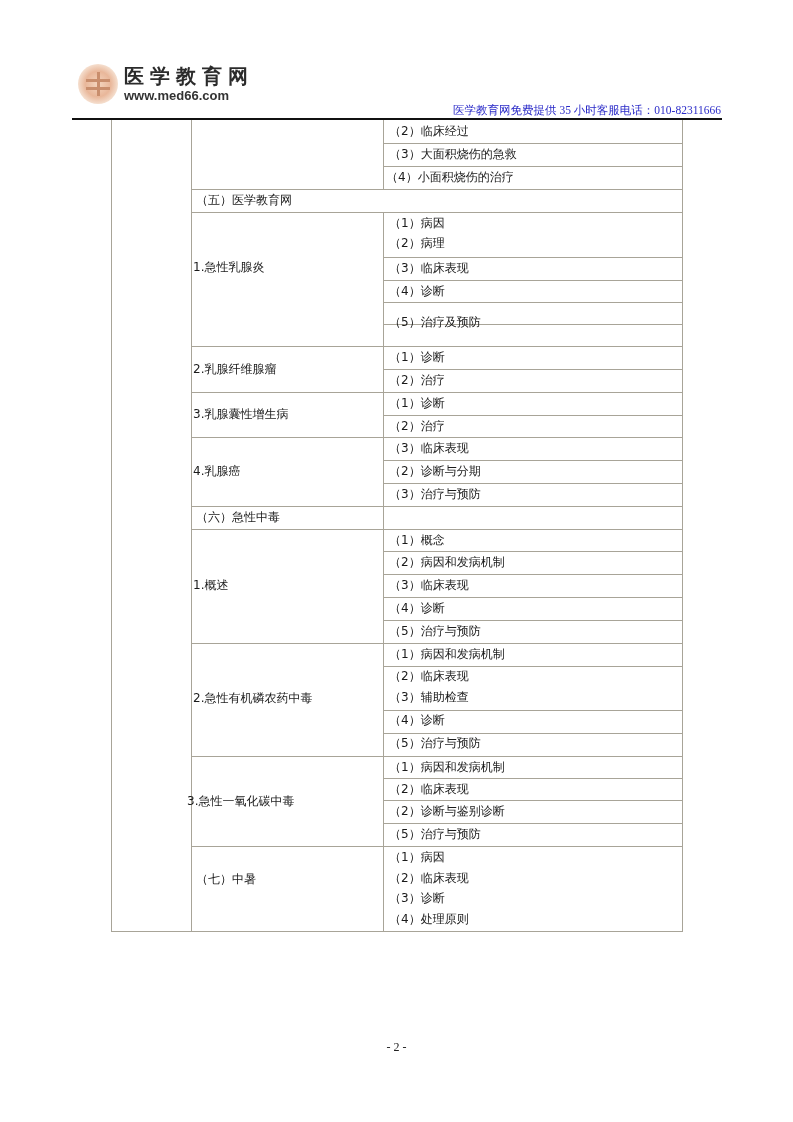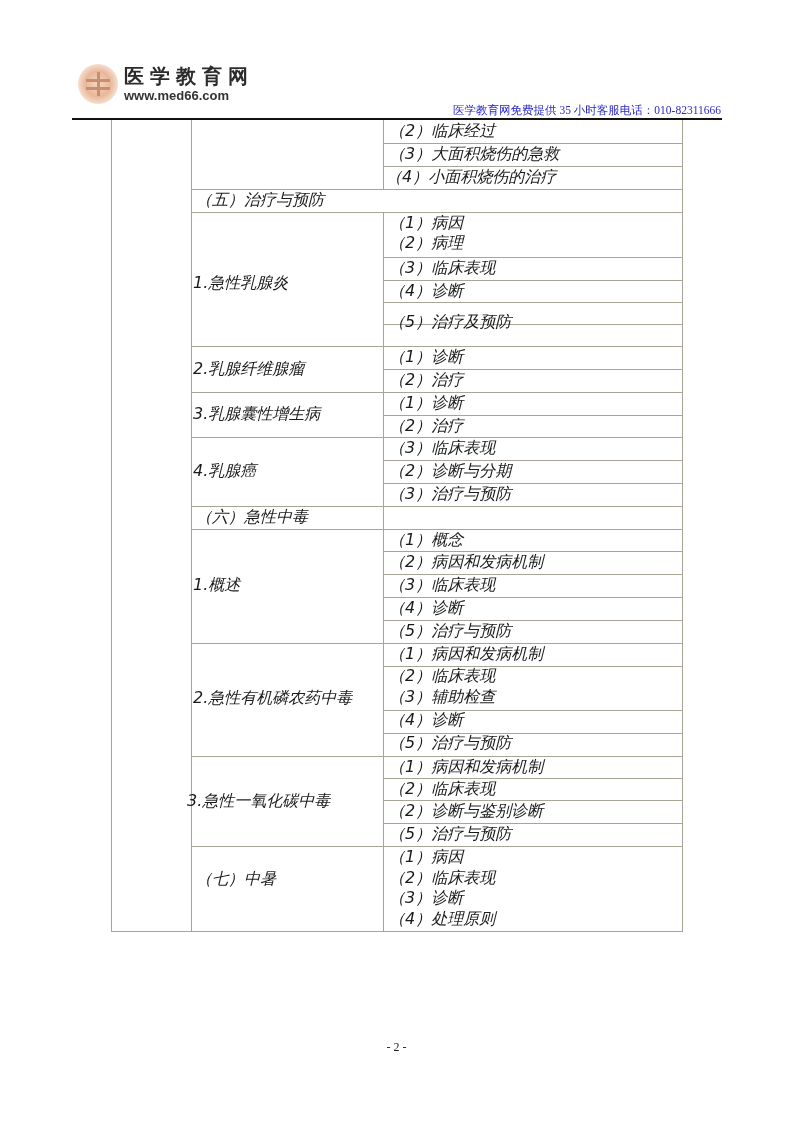--- a/index.html
+++ b/index.html
@@ -11,21 +11,21 @@
                background: radial-gradient(circle at 50% 50%, #f4d6c0 0%, #e9b79a 45%, #f7e6d8 75%, #ffffff 100%); }
   .logo-mark .v { position:absolute; left:19px; top:8px; width:3px; height:24px; background:#c98e6d; }
   .logo-mark .h1 { position:absolute; left:8px; top:15px; width:24px; height:3px; background:#c98e6d; }
   .logo-mark .h2 { position:absolute; left:8px; top:23px; width:24px; height:3px; background:#c98e6d; }
   .logo-cn { position:absolute; left:48px; top:3px; font-size:20px; font-weight:bold; letter-spacing:6px; color:#2b2b2b; }
   .logo-url { position:absolute; left:48px; top:28px; font-size:13px; font-weight:bold; color:#333; font-family:"Liberation Sans", sans-serif; }
   .header-note { right:72px; top:103px; font-size:11.5px; color:#2a2ac8; font-family:"Liberation Serif", "DejaVu Serif", serif; white-space:nowrap; }
   .header-rule { left:72px; top:118px; width:650px; height:2px; background:#111; }
   .vline { position:absolute; width:1px; background:#a8a498; }
   .hline { position:absolute; height:1px; background:#a8a498; }
-  .cell-text { position:absolute; font-size:16px; white-space:nowrap; line-height:14px;font-style:italic; }
+  .cell-text { position:absolute; font-size:12px; white-space:nowrap; line-height:14px; }
   .page-num { left:0; width:793px; top:1040px; text-align:center; font-size:12px; font-family:"Liberation Serif", serif; color:#222; }
 </style>
 </head>
 <body>
 
 <div class="abs logo">
   <div class="logo-mark">
     <div class="v"></div>
       <div class="h1"></div>
       <div class="h2"></div>
@@ -73,23 +73,23 @@
   <div class="hline" style="left:383px; top:710px; width:300px;"></div>
   <div class="hline" style="left:383px; top:733px; width:300px;"></div>
   <div class="hline" style="left:383px; top:778px; width:300px;"></div>
   <div class="hline" style="left:383px; top:800px; width:300px;"></div>
   <div class="hline" style="left:383px; top:823px; width:300px;"></div>
 
   <div class="cell-text" style="left:389px; top:124px;">（2）临床经过</div>
   <div class="cell-text" style="left:389px; top:147px;">（3）大面积烧伤的急救</div>
   <div class="cell-text" style="left:386px; top:170px;">（4）小面积烧伤的治疗</div>
 
-  <div class="cell-text" style="left:196px; top:193px;">（五）治疗与预防</div>
+  <div class="cell-text" style="left:196px; top:193px;">（五）医学教育网</div>
 
-  <div class="cell-text" style="left:193px; top:276px;">1.急性乳腺炎</div>
+  <div class="cell-text" style="left:193px; top:260px;">1.急性乳腺炎</div>
   <div class="cell-text" style="left:389px; top:216px;">（1）病因</div>
   <div class="cell-text" style="left:389px; top:236px;">（2）病理</div>
   <div class="cell-text" style="left:389px; top:261px;">（3）临床表现</div>
   <div class="cell-text" style="left:389px; top:284px;">（4）诊断</div>
   <div class="cell-text" style="left:389px; top:315px;">（5）治疗及预防</div>
 
   <div class="cell-text" style="left:193px; top:362px;">2.乳腺纤维腺瘤</div>
   <div class="cell-text" style="left:389px; top:350px;">（1）诊断</div>
   <div class="cell-text" style="left:389px; top:373px;">（2）治疗</div>
 

